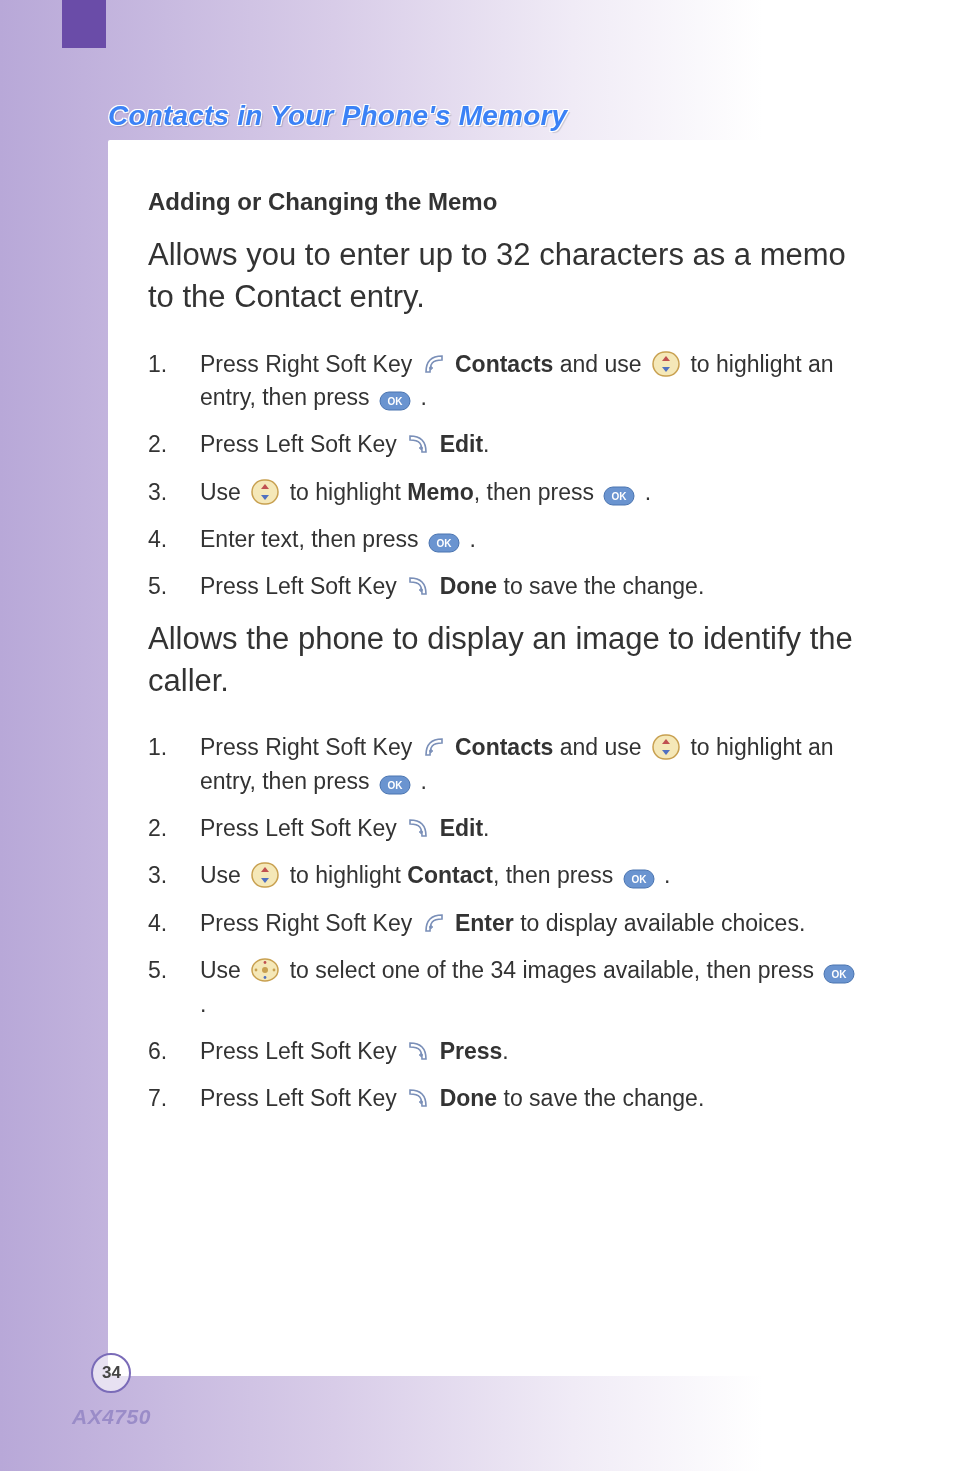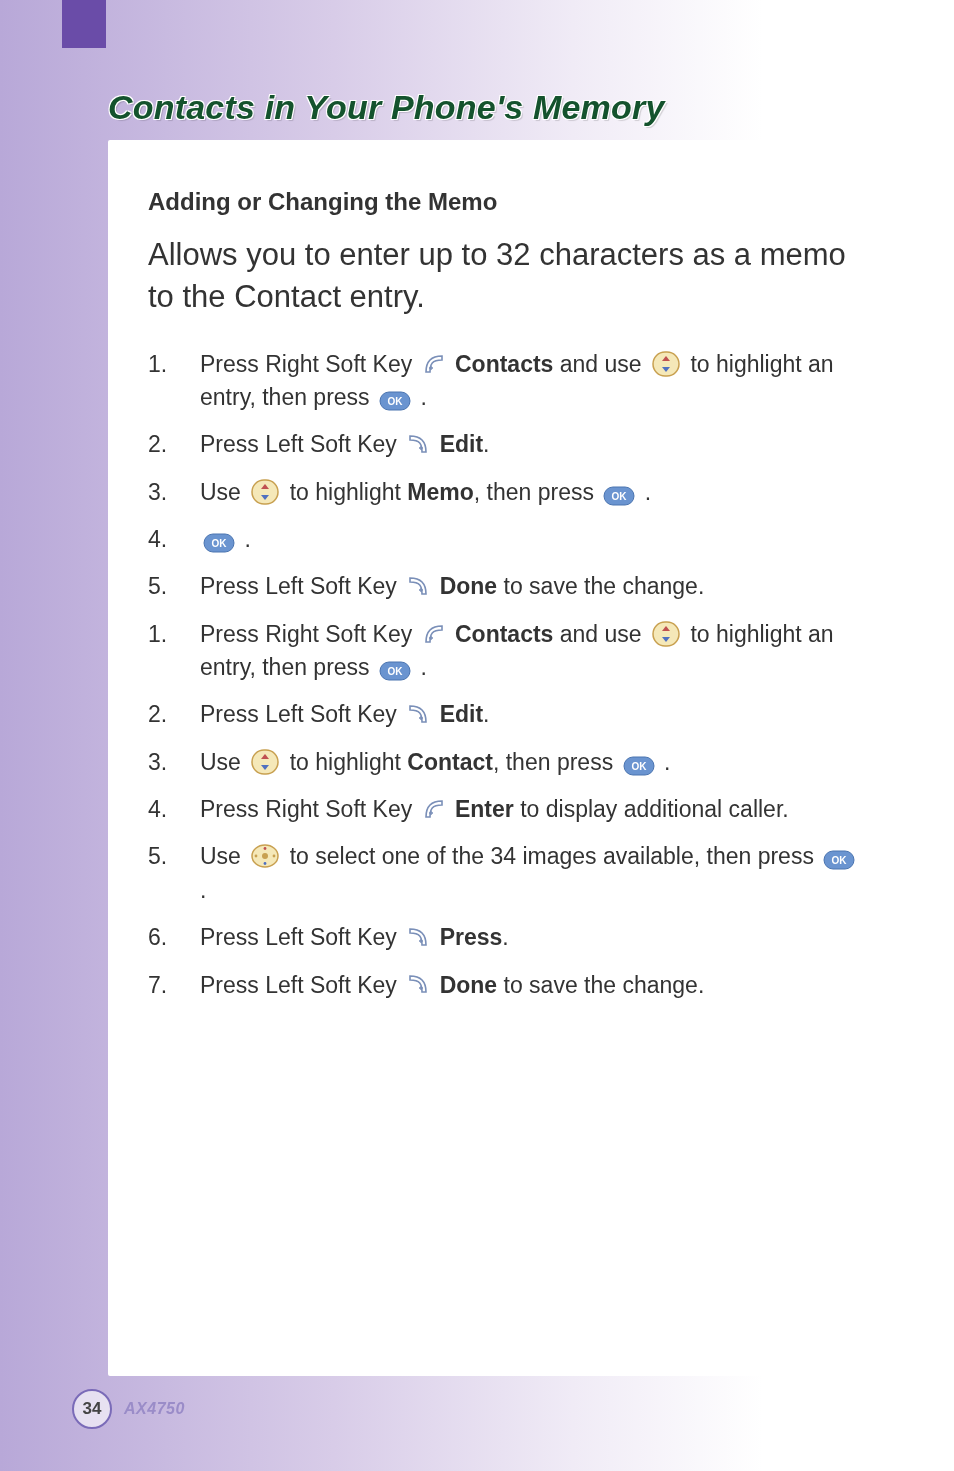--- a/index.html
+++ b/index.html
@@ -32,27 +32,27 @@
     left: 108px;
     right: 55px;
     bottom: 95px;
     background: #ffffff;
     z-index: 1;
     padding: 40px 30px 30px 40px;
     border-radius: 2px;
   }
   .chapter-title {
     position: absolute;
-    top: 88px;
+    top: 100px;
     left: 108px;
     z-index: 3;
-    font-size: 34px;
+    font-size: 28px;
     font-weight: bold;
     font-style: italic;
-    color: #14532d;
+    color: #3b82f6;
     text-shadow:
       1px 1px 0 #fff,
       -1px -1px 0 #fff,
       1px -1px 0 #fff,
       -1px 1px 0 #fff,
       2px 2px 1px rgba(0,0,0,0.15);
     letter-spacing: 0.2px;
   }
   .section-heading {
     font-size: 24px;
@@ -121,36 +121,37 @@
     top: -2px;
   }
   .page-footer {
     position: absolute;
     bottom: 42px;
     left: 72px;
     z-index: 3;
     display: flex;
     align-items: center;
     gap: 12px;
+    flex-direction: column;
   }
   .page-number-circle {
     width: 40px;
     height: 40px;
     border: 2.5px solid #7a6bb8;
     border-radius: 50%;
     display: flex;
     align-items: center;
     justify-content: center;
     font-size: 17px;
     font-weight: bold;
     color: #444;
     background: rgba(255,255,255,0.6);
   }
   .model-text {
-    font-size: 16px;
+    font-size: 21px;
     font-weight: bold;
     font-style: italic;
     color: #9a8cc8;
     letter-spacing: 0.5px;
     text-align: right;
   }
 </style>
 </head>
 <body>
 
@@ -214,20 +215,21 @@
       <span class="bold">Memo</span><span>, then press </span>
       <span class="icon ok-icon">
         <svg viewBox="0 0 32 20" width="32" height="20">
             <rect x="1" y="1" width="30" height="18" rx="9" fill="#6a94d0" stroke="#4a74b0" stroke-width="1"></rect>
             <text x="16" y="14" font-size="10" font-weight="bold" fill="#fff" text-anchor="middle" font-family="Arial">OK</text>
           </svg>
       </span>
       <span>.</span>
     </li>
     <li>
+      <span>Enter text, then press </span>
       <span class="icon ok-icon">
         <svg viewBox="0 0 32 20" width="32" height="20">
             <rect x="1" y="1" width="30" height="18" rx="9" fill="#6a94d0" stroke="#4a74b0" stroke-width="1"></rect>
             <text x="16" y="14" font-size="10" font-weight="bold" fill="#fff" text-anchor="middle" font-family="Arial">OK</text>
           </svg>
       </span>
       <span>.</span>
     </li>
     <li>
       <span>Press Left Soft Key </span>
@@ -235,20 +237,21 @@
         <svg viewBox="0 0 24 24" width="24" height="24">
             <path d="M20 20 C20 10 16 4 4 4 L4 8 C14 8 16 12 16 20 Z" fill="none" stroke="#7a8fb8" stroke-width="1.6"></path>
             <path d="M13 16 L17 16 M15 14 L15 18" stroke="#7a8fb8" stroke-width="1.4"></path>
           </svg>
       </span>
       <span class="bold">Done</span>
       <span> to save the change.</span>
     </li>
   </ol>
 
+  <div class="section-intro">Allows the phone to display an image to identify the caller.</div>
 
   <ol class="steps">
     <li>
       <span>Press Right Soft Key </span>
       <span class="icon softkey-icon">
         <svg viewBox="0 0 24 24" width="24" height="24">
             <path d="M4 20 C4 10 8 4 20 4 L20 8 C10 8 8 12 8 20 Z" fill="none" stroke="#7a8fb8" stroke-width="1.6"></path>
             <path d="M7 16 L11 16 M9 14 L9 18" stroke="#7a8fb8" stroke-width="1.4"></path>
           </svg>
       </span>
@@ -301,21 +304,21 @@
     </li>
     <li>
       <span>Press Right Soft Key </span>
       <span class="icon softkey-icon">
         <svg viewBox="0 0 24 24" width="24" height="24">
             <path d="M4 20 C4 10 8 4 20 4 L20 8 C10 8 8 12 8 20 Z" fill="none" stroke="#7a8fb8" stroke-width="1.6"></path>
             <path d="M7 16 L11 16 M9 14 L9 18" stroke="#7a8fb8" stroke-width="1.4"></path>
           </svg>
       </span>
       <span class="bold">Enter</span>
-      <span> to display additional caller.</span>
+      <span> to display available choices.</span>
     </li>
     <li>
       <span>Use </span>
       <span class="icon fourway-icon">
         <svg viewBox="0 0 30 26" width="30" height="26">
             <ellipse cx="15" cy="13" rx="13" ry="11" fill="#f5e8b8" stroke="#c8a050" stroke-width="1.5"></ellipse>
             <circle cx="15" cy="13" r="3" fill="#c8a050"></circle>
             <circle cx="15" cy="5.5" r="1.4" fill="#c05050"></circle>
             <circle cx="15" cy="20.5" r="1.4" fill="#5070c0"></circle>
             <circle cx="6" cy="13" r="1.4" fill="#c8a050"></circle>

